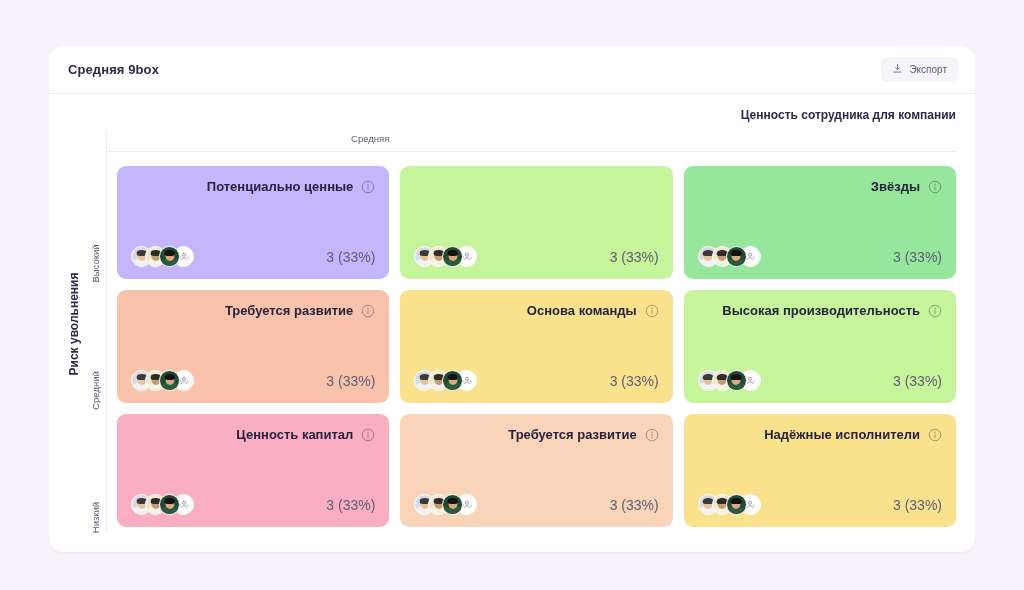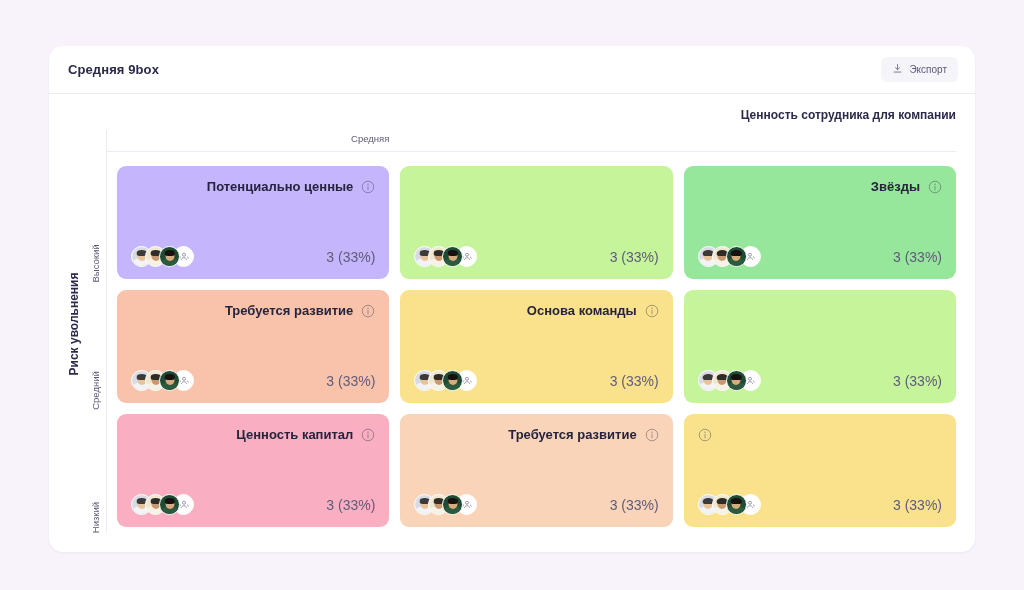--- a/index.html
+++ b/index.html
@@ -480,20 +480,30 @@
                         <circle cx="8" cy="5" r="2" stroke="#8e8ba4" stroke-width="1.2"></circle>
                         <path d="M4.3 11.4c.7-1.6 2.1-2.4 3.7-2.4s3 .8 3.7 2.4" stroke="#8e8ba4" stroke-width="1.2" stroke-linecap="round"></path>
                         <path d="M2 9.4 3.6 8M14 9.4 12.4 8" stroke="#8e8ba4" stroke-width="1.2" stroke-linecap="round"></path>
                       </svg>
                     </div>
                   </div>
       <div class="cell-count">3 (33%)</div>
     </div>
   </div>
               <div class="cell" style="background: rgb(198, 244, 154);">
+    <div class="cell-head">
+      <div class="cell-title">Высокая производительность</div>
+      <span class="info-icon">
+        <svg width="14" height="14" viewBox="0 0 16 16" fill="none">
+          <circle cx="8" cy="8" r="6.6" stroke="#3a3850" stroke-width="1.1"></circle>
+          <circle cx="8" cy="4.9" r="0.85" fill="#3a3850"></circle>
+          <path d="M8 7.1v4.3" stroke="#3a3850" stroke-width="1.1" stroke-linecap="round"></path>
+        </svg>
+      </span>
+    </div>
     <div class="cell-foot">
       <div class="avatars">
                     <div class="avatar" style="background: rgb(216, 219, 228);">
                       <div class="av-shoulders" style="background: rgb(242, 243, 246);"></div>
                       <div class="av-face" style="background: rgb(232, 195, 154);"></div>
                       <div class="av-hair" style="background: rgb(59, 58, 56);"></div>
                     </div>
                     <div class="avatar" style="background: rgb(239, 231, 207);">
                       <div class="av-shoulders" style="background: rgb(246, 242, 230);"></div>
                       <div class="av-face" style="background: rgb(201, 154, 111);"></div>
@@ -588,20 +598,21 @@
                         <path d="M4.3 11.4c.7-1.6 2.1-2.4 3.7-2.4s3 .8 3.7 2.4" stroke="#8e8ba4" stroke-width="1.2" stroke-linecap="round"></path>
                         <path d="M2 9.4 3.6 8M14 9.4 12.4 8" stroke="#8e8ba4" stroke-width="1.2" stroke-linecap="round"></path>
                       </svg>
                     </div>
                   </div>
       <div class="cell-count">3 (33%)</div>
     </div>
   </div>
               <div class="cell" style="background: rgb(250, 226, 141);">
     <div class="cell-head">
+      <div class="cell-title">Надёжные исполнители</div>
       <span class="info-icon">
         <svg width="14" height="14" viewBox="0 0 16 16" fill="none">
           <circle cx="8" cy="8" r="6.6" stroke="#3a3850" stroke-width="1.1"></circle>
           <circle cx="8" cy="4.9" r="0.85" fill="#3a3850"></circle>
           <path d="M8 7.1v4.3" stroke="#3a3850" stroke-width="1.1" stroke-linecap="round"></path>
         </svg>
       </span>
     </div>
     <div class="cell-foot">
       <div class="avatars">

